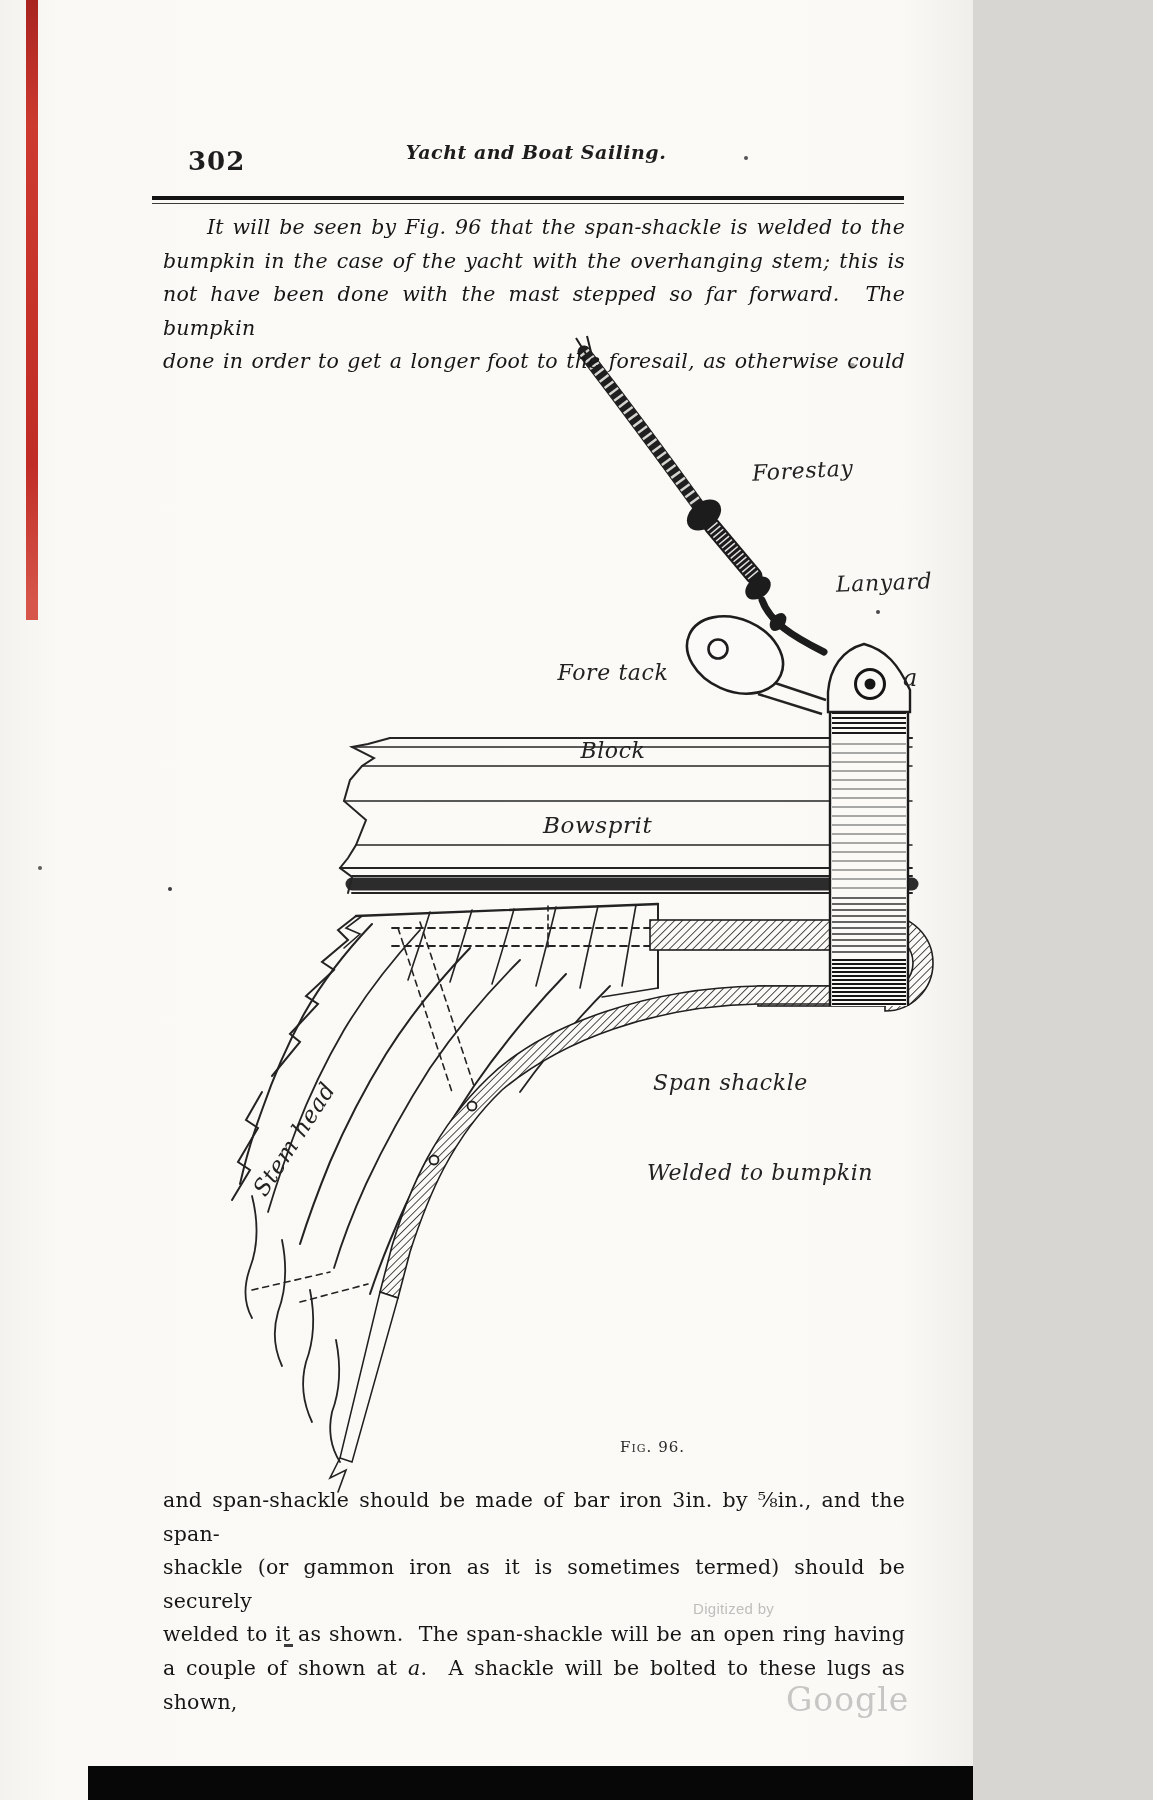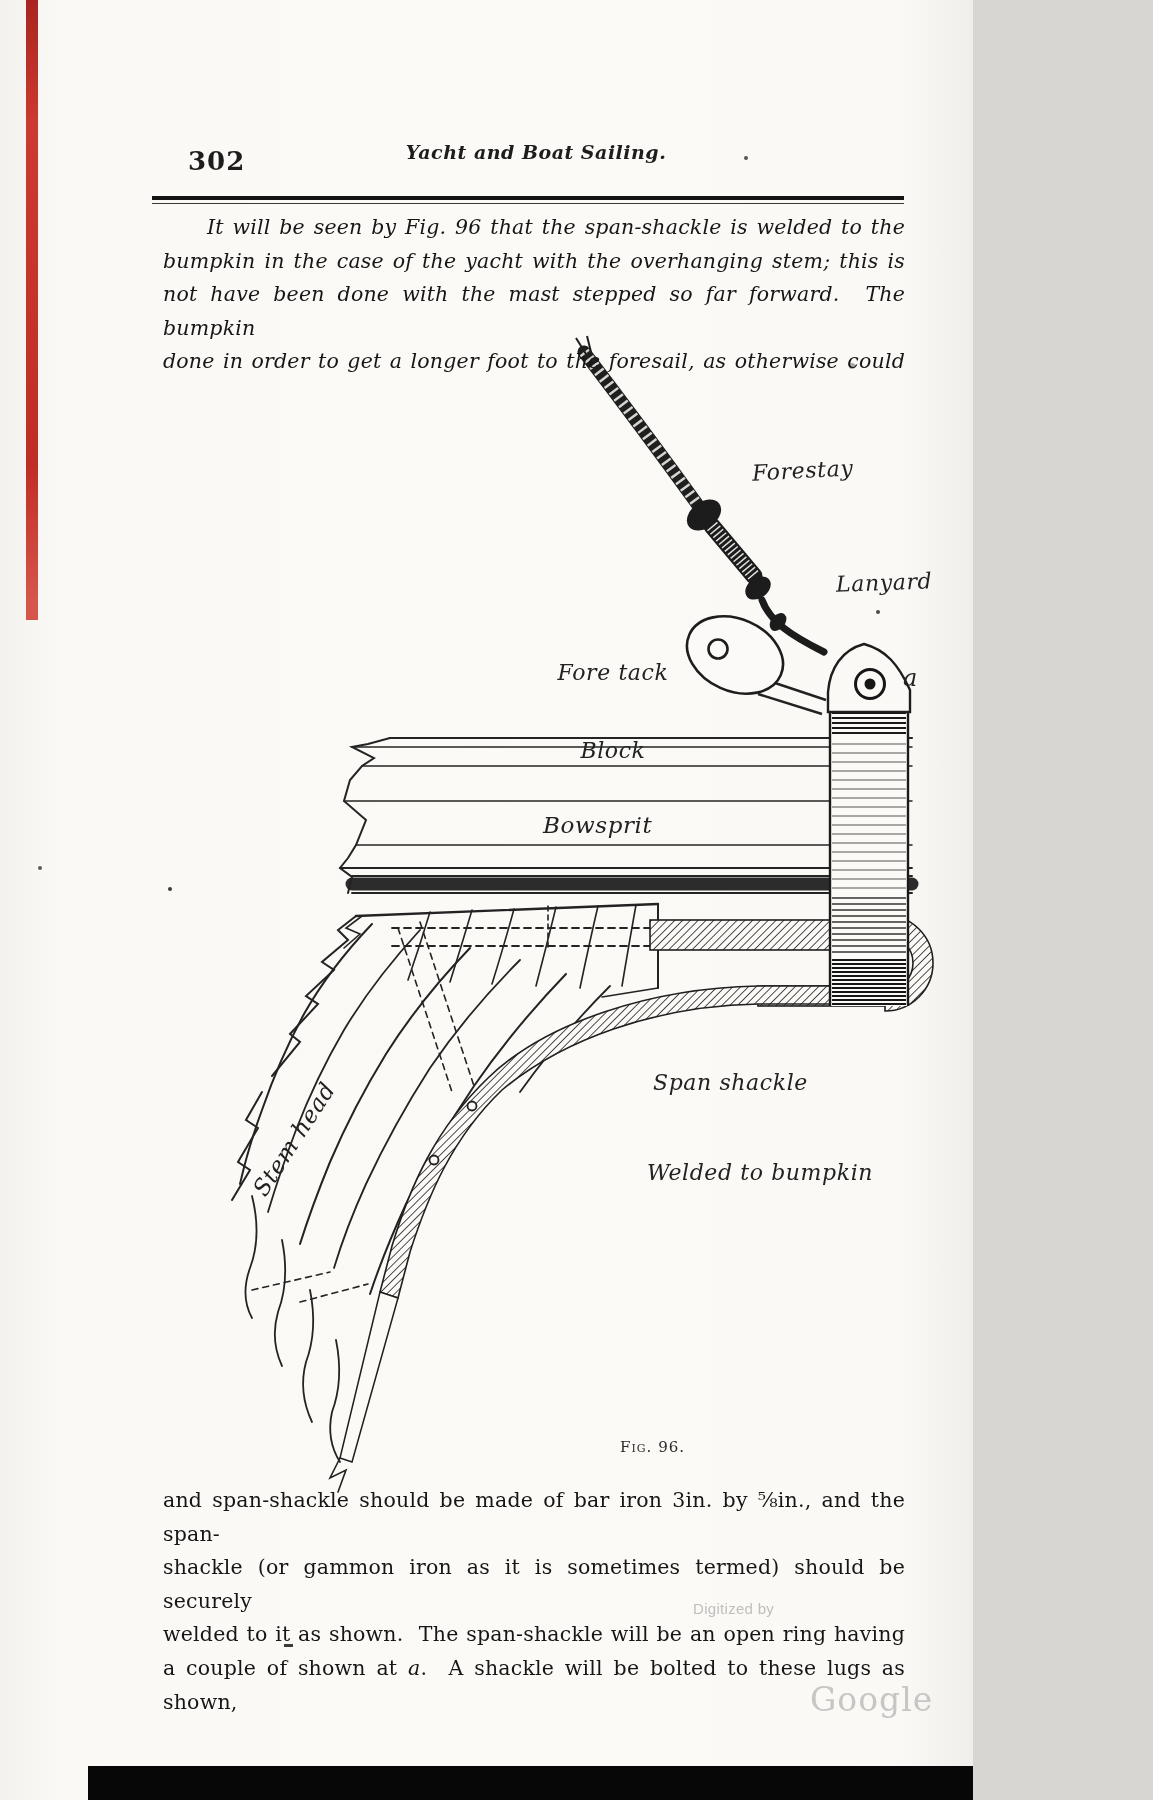--- a/index.html
+++ b/index.html
@@ -247,15 +247,15 @@
   <div class="abs txt" style="left:163px;top:1484px;">
     <div class="pline">and span-shackle should be made of bar iron 3in. by ⅝in., and the span-</div>
     <div class="pline">shackle (or gammon iron as it is sometimes termed) should be securely</div>
     <div class="pline">welded to it as shown.  The span-shackle will be an open ring having</div>
     <div class="pline"><span>a couple of shown at </span><span style="font-style:italic;">a</span><span>.  A shackle will be bolted to these lugs as shown,</span></div>
   </div>
 
   <div class="small-dash" style="left:284px;top:1644px;width:9px;height:3px;"></div>
 
   <div class="footer-digitized" style="left:693px;top:1600px;">Digitized by</div>
-  <div class="footer-logo" style="left:786px;top:1680px;margin-left:24px;">Google</div>
+  <div class="footer-logo" style="left:786px;top:1680px;">Google</div>
 
 </div>
 
 </body></html>

